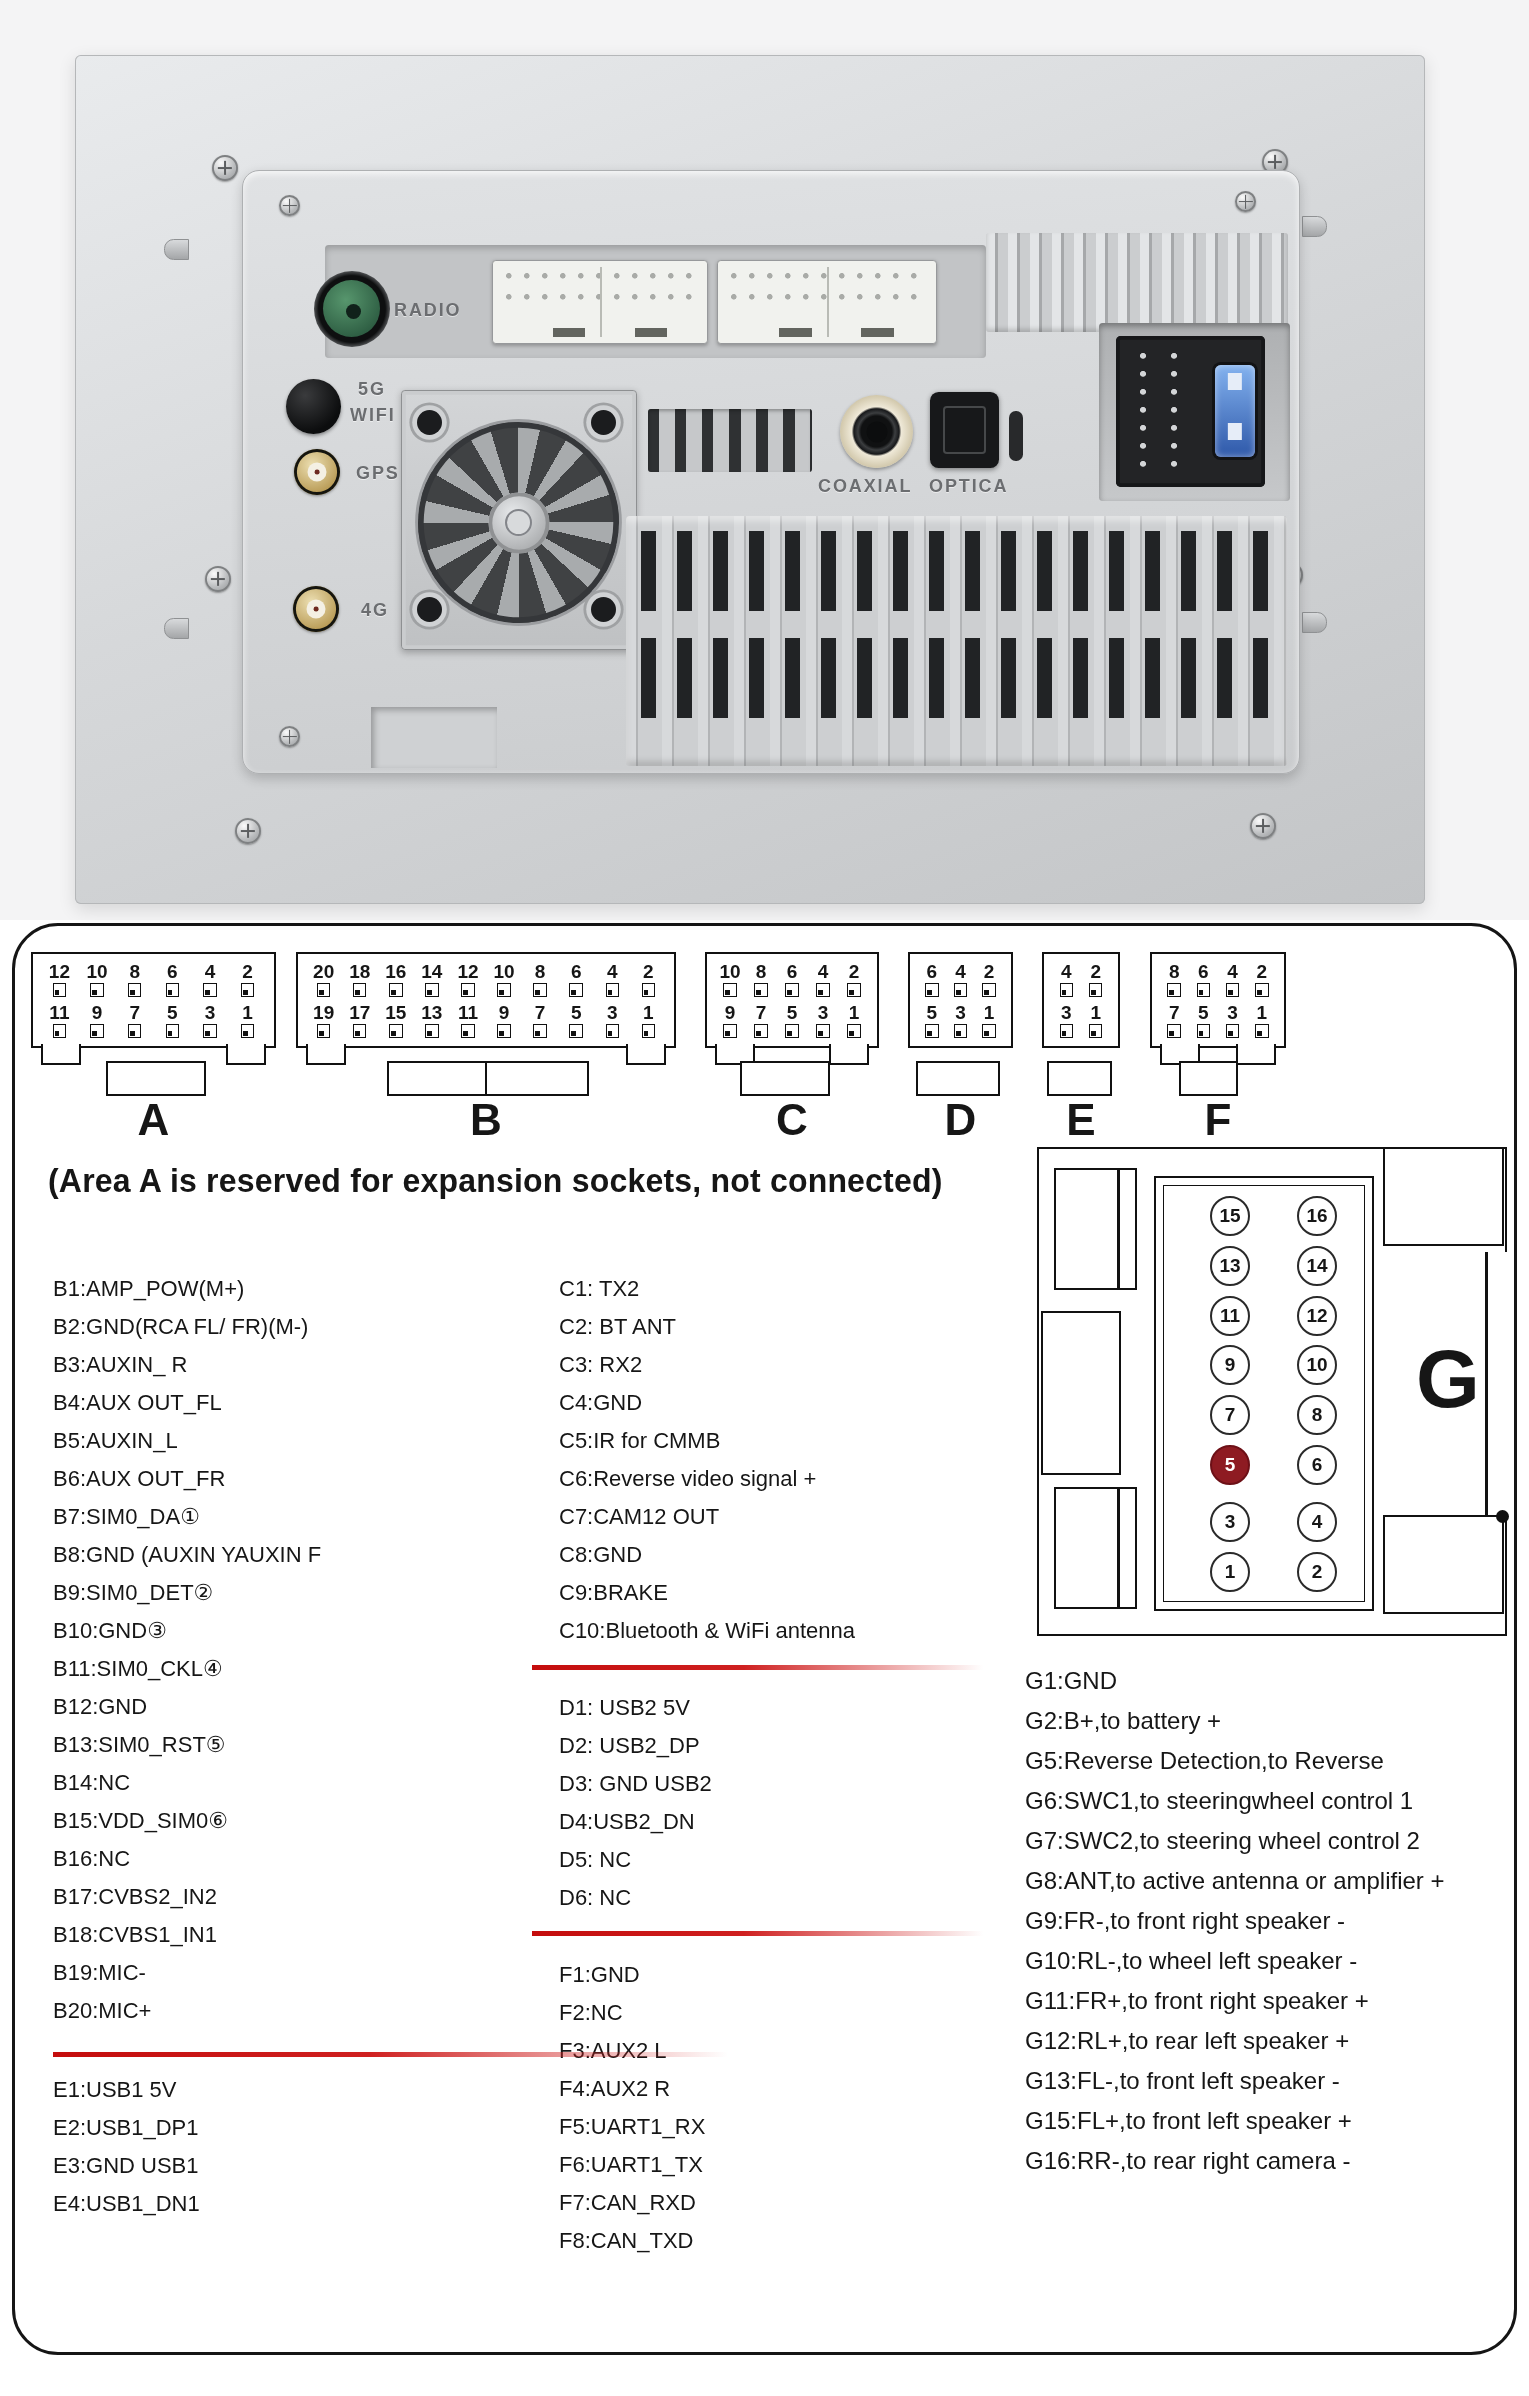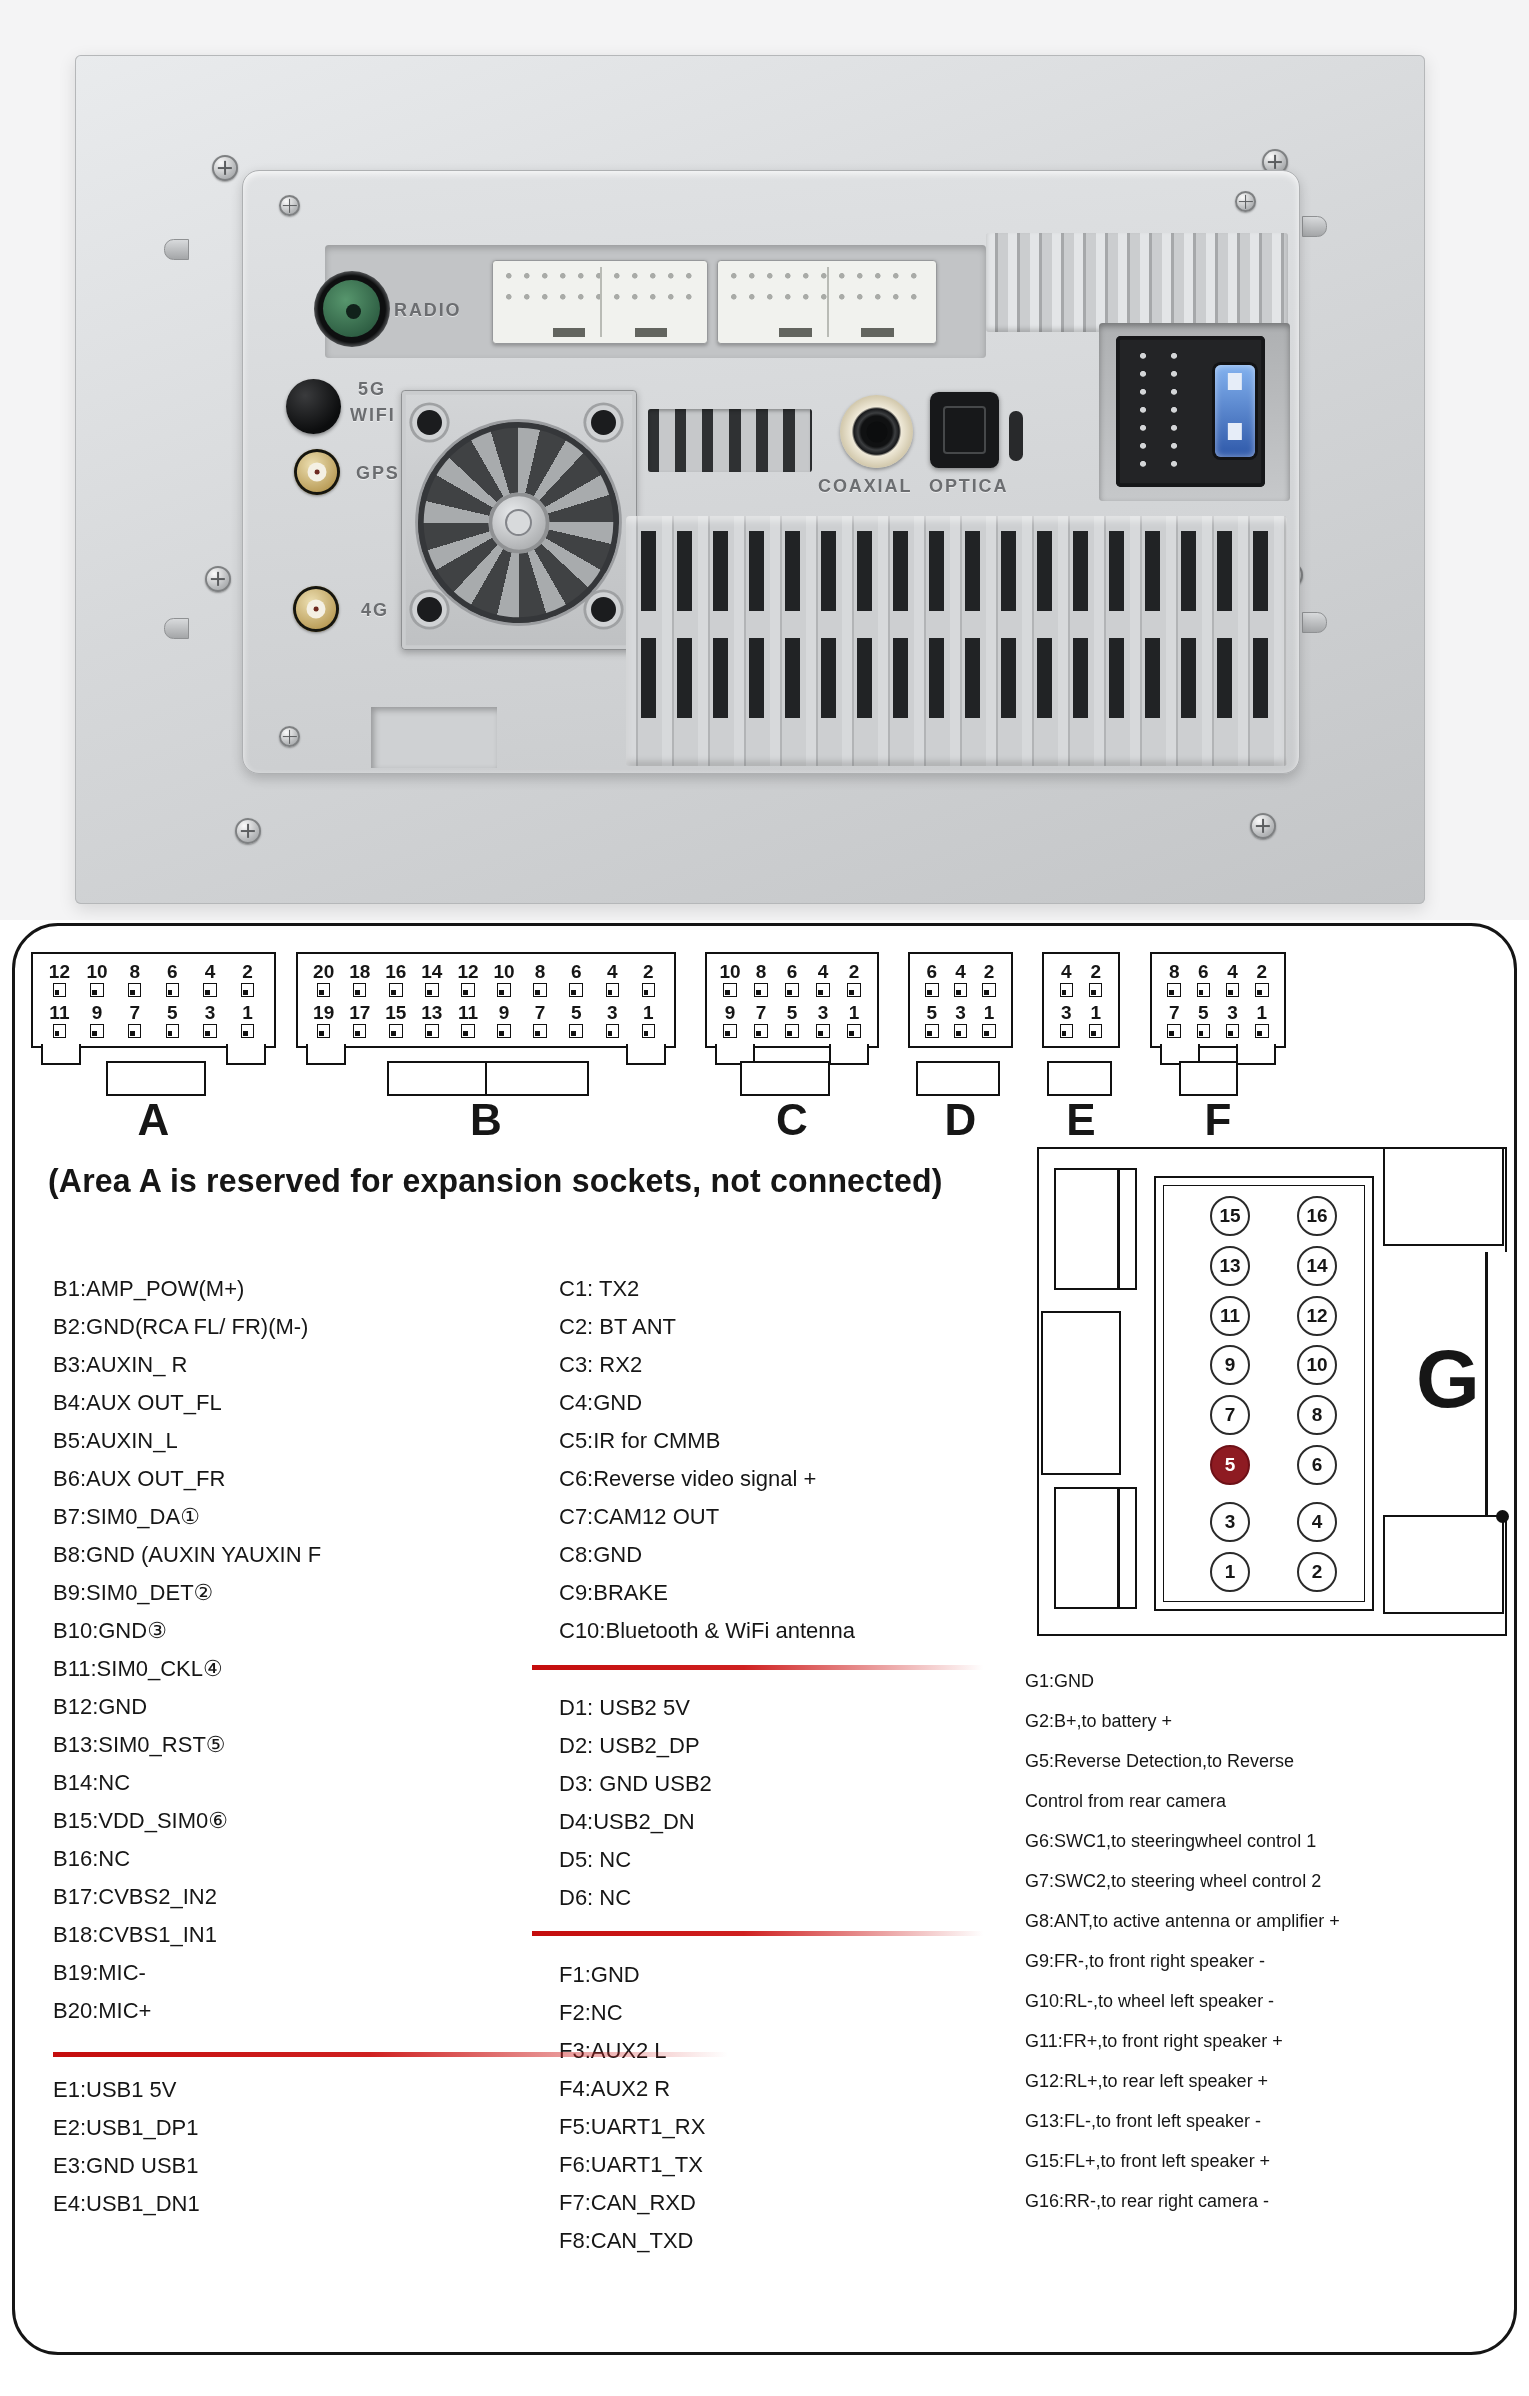--- a/index.html
+++ b/index.html
@@ -107,21 +107,21 @@
   .pin-sq{position:relative;width:11.5px;height:11.5px;border:1.9px solid #111;background:#fff;}
   .pin-sq::after{content:"";position:absolute;left:1px;bottom:1px;width:4.8px;height:4.8px;background:#111;}
   .foot{position:absolute;bottom:-19px;width:36px;height:19px;border:2.9px solid #111;border-top:none;background:#fff;}
   .foot-l{left:7.6px;} .foot-r{right:7.6px;}
   .latch{position:absolute;top:109px;height:31px;border:2.9px solid #111;background:#fff;}
   .conn-label{position:absolute;top:1095px;font-size:44px;font-weight:600;text-align:center;}
   .note{position:absolute;left:48px;top:1162px;font-size:33px;font-weight:700;letter-spacing:0.2px;
         transform:scaleX(.97);transform-origin:left;white-space:nowrap;}
   .plist{position:absolute;font-size:22px;}
   .pline{line-height:38px;white-space:nowrap;}
-  .plist.glist{font-size:18px;}
+  .plist.glist{font-size:24px;}
   .glist .pline{line-height:40px;}
   .redline{position:absolute;height:4.8px;background:linear-gradient(90deg,#c40d0d 0%,#cf2020 45%,rgba(207,32,32,0) 96%);}
   
   .gassy{position:absolute;left:1037px;top:1147px;width:470px;height:489px;}
   .g-outer{position:absolute;inset:0;border:2.9px solid #111;}
   .g-eraser{position:absolute;right:-1.9px;top:105px;width:9.6px;height:266px;background:#fff;}
   .g-inedge{position:absolute;left:448px;top:105px;width:2.9px;height:266px;background:#111;}
   .g-tab{position:absolute;left:346px;width:121px;height:99px;border:2.9px solid #111;background:#fff;box-sizing:border-box;}
   .g-tab-top{top:0;} .g-tab-bot{top:368px;}
   .g-lrect{position:absolute;left:17px;width:83px;height:122px;border:2.9px solid #111;box-sizing:border-box;}
@@ -584,21 +584,20 @@
     <div class="pline">F4:AUX2 R</div>
     <div class="pline">F5:UART1_RX</div>
     <div class="pline">F6:UART1_TX</div>
     <div class="pline">F7:CAN_RXD</div>
     <div class="pline">F8:CAN_TXD</div>
   </div>
 <div class="plist glist" style="left:1025px;top:1661px">
     <div class="pline">G1:GND</div>
     <div class="pline">G2:B+,to battery +</div>
     <div class="pline">G5:Reverse Detection,to Reverse</div>
-    <div class="pline">Control from rear camera</div>
     <div class="pline">G6:SWC1,to steeringwheel control 1</div>
     <div class="pline">G7:SWC2,to steering wheel control 2</div>
     <div class="pline">G8:ANT,to active antenna or amplifier +</div>
     <div class="pline">G9:FR-,to front right speaker -</div>
     <div class="pline">G10:RL-,to wheel left speaker -</div>
     <div class="pline">G11:FR+,to front right speaker +</div>
     <div class="pline">G12:RL+,to rear left speaker +</div>
     <div class="pline">G13:FL-,to front left speaker -</div>
     <div class="pline">G15:FL+,to front left speaker +</div>
     <div class="pline">G16:RR-,to rear right camera -</div>

